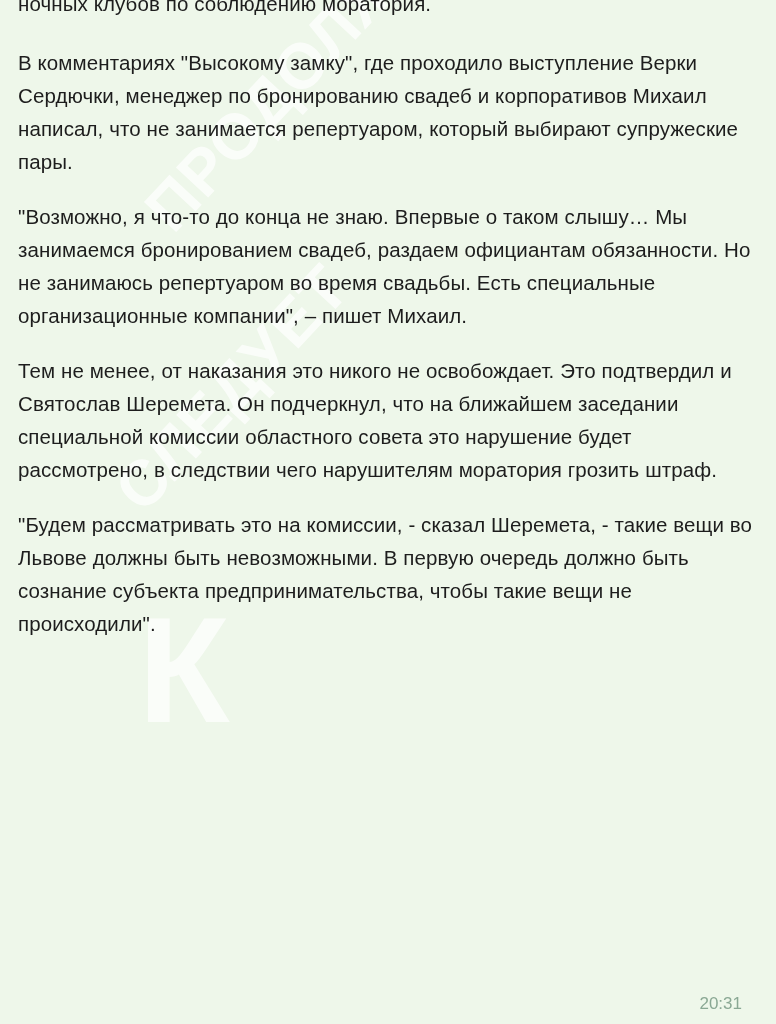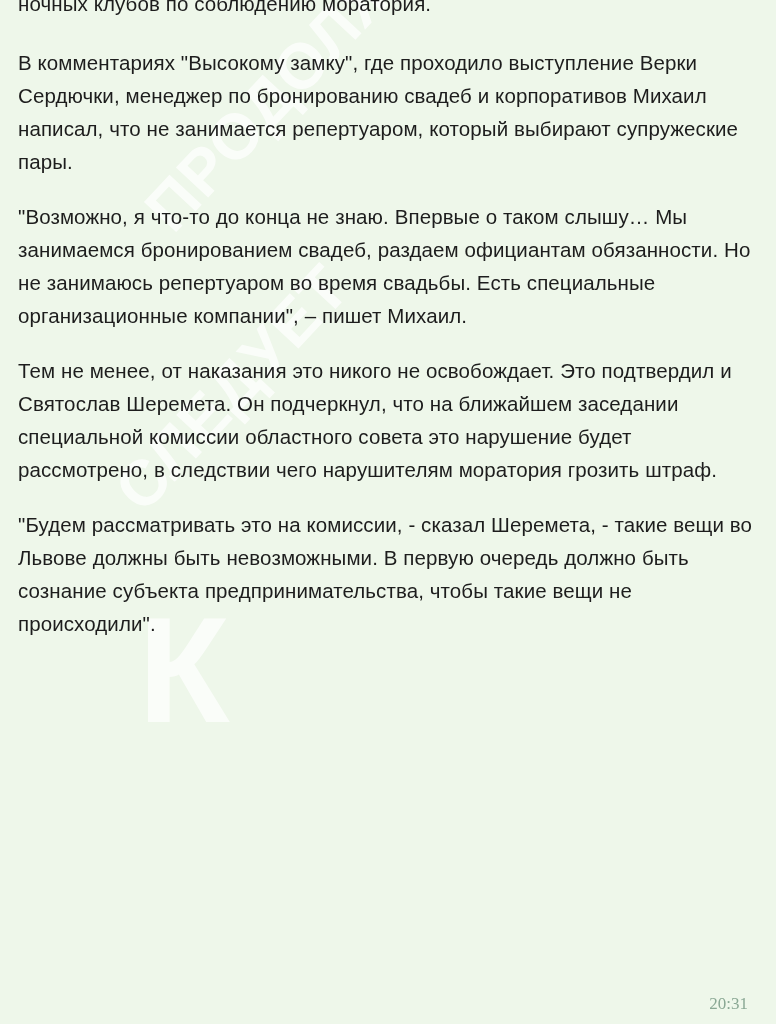--- a/index.html
+++ b/index.html
@@ -85,26 +85,26 @@
     position: absolute;
     left: 48px;
     top: 420px;
     font-size: 150px;
     color: rgba(255,255,255,0.72);
     font-weight: bold;
     line-height: 1;
   }
   .timestamp {
     position: absolute;
-    right: 28px;
+    right: 34px;
     bottom: 10px;
     z-index: 3;
     color: #8aa894;
     font-size: 17px;
-    font-family: Liberation Serif, serif;
+    font-family: Liberation Sans, sans-serif;
   }
 </style>
 </head>
 <body>
 
 <div id="screen">
 
   <div class="bubble">
 
     <div class="watermark">

